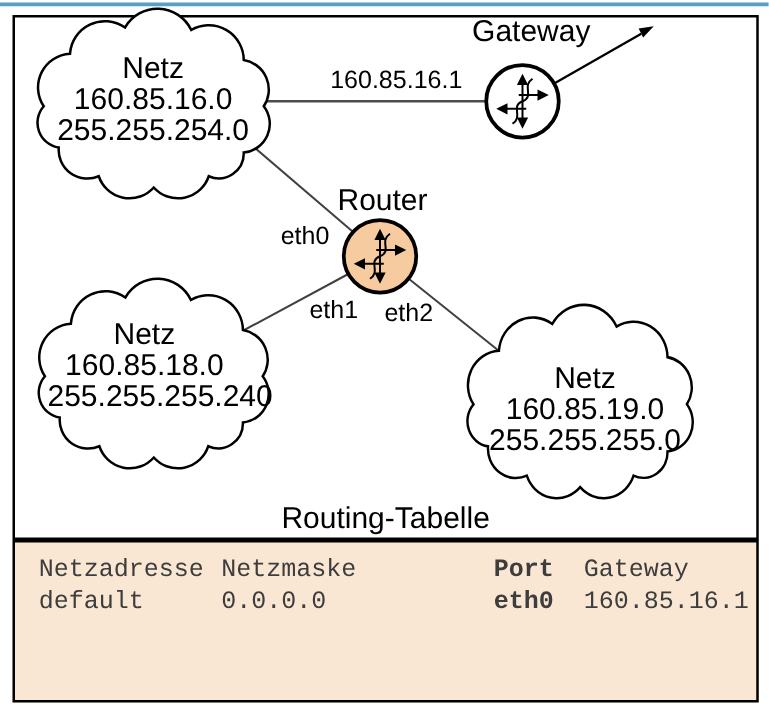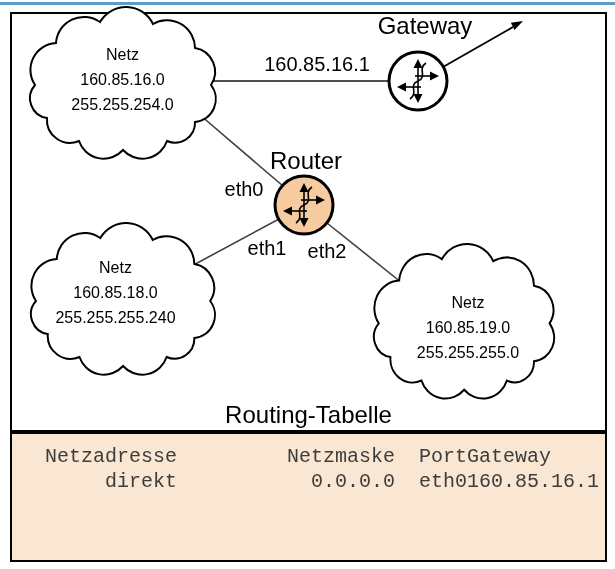--- a/index.html
+++ b/index.html
@@ -18,27 +18,27 @@
     background:#ffffff;
   }
   #table-box {
     position:absolute; left:10px; top:432px; width:597px; height:130px;
     border:2px solid var(--diagram_border, #000); box-sizing:border-box;
     background: var(--table_bg, #fae7d3);
     font-family:"Liberation Mono","DejaVu Sans Mono",monospace;
     font-size:20px; line-height:25px; color:var(--table_text,#3d3d3d);
     padding:10px 0 0 19px; white-space:nowrap;
   }
-  .rt-line span { display:inline-block; vertical-align:top;text-align:right; }
-  .rt-c1 { width:146px; } .rt-c2 { width:218px; } .rt-c3 { width:72px; }
+  .rt-line span { display:inline-block; vertical-align:top; }
+  .rt-c1 { width:146px; } .rt-c2 { width:218px; } .rt-c3 { width:72px;font-weight:bold; }
   svg.overlay { position:absolute; left:0; top:0; pointer-events:none; }
   .lbl { position:absolute; color:#000; text-align:center; white-space:nowrap; }
   .lbl-big   { font-size:24px; line-height:26px; }
   .lbl-mid   { font-size:20px; line-height:22px; }
-  .cloud-txt { font-size:16px; line-height:25px; }
+  .cloud-txt { font-size:24px; line-height:25px; }
   #gateway-label   { left:355px; top:13px;  width:140px; }
   #link-ip-label   { left:247px; top:53px;  width:140px; }
   #router-label    { left:236px; top:148px; width:140px; }
   #eth0-label      { left:221px; top:178px; width:46px; }
   #eth1-label      { left:244px; top:237px; width:46px; }
   #eth2-label      { left:304px; top:240px; width:46px; }
   #cloud-a-text    { left:45px;  top:42px;  width:155px; }
   #cloud-b-text    { left:38px;  top:255px; width:155px; }
   #cloud-c-text    { left:390px; top:290px; width:156px; }
   #routing-title   { left:10px;  top:402px; width:597px; }
@@ -49,21 +49,21 @@
 <div id="stage">
 
   <div id="top-bar"></div>
 
   <div id="diagram-box"></div>
   <div id="table-box">
     <div class="rt-line">
       <span class="rt-c1">Netzadresse</span><span class="rt-c2">Netzmaske</span><span class="rt-c3">Port</span><span>Gateway</span>
     </div>
     <div class="rt-line">
-      <span class="rt-c1">direkt</span><span class="rt-c2">0.0.0.0</span><span class="rt-c3">eth0</span><span>160.85.16.1</span>
+      <span class="rt-c1">default</span><span class="rt-c2">0.0.0.0</span><span class="rt-c3">eth0</span><span>160.85.16.1</span>
     </div>
   </div>
 
   <svg class="overlay" width="615" height="569" viewBox="0 0 615 569">
     <defs>
       <path id="cloud" d="M 7,72
         A 27 27 0 0 1 28,30  A 28 28 0 0 1 72,9   A 30 30 0 0 1 125,11
         A 28 28 0 0 1 167,35 A 24 24 0 0 1 183,72 A 23 23 0 0 1 167,109
         A 20 20 0 0 1 139,128 A 26 26 0 0 1 95,137 A 26 26 0 0 1 51,128
         A 23 23 0 0 1 19,105  A 20 20 0 0 1 7,72 Z"></path>

